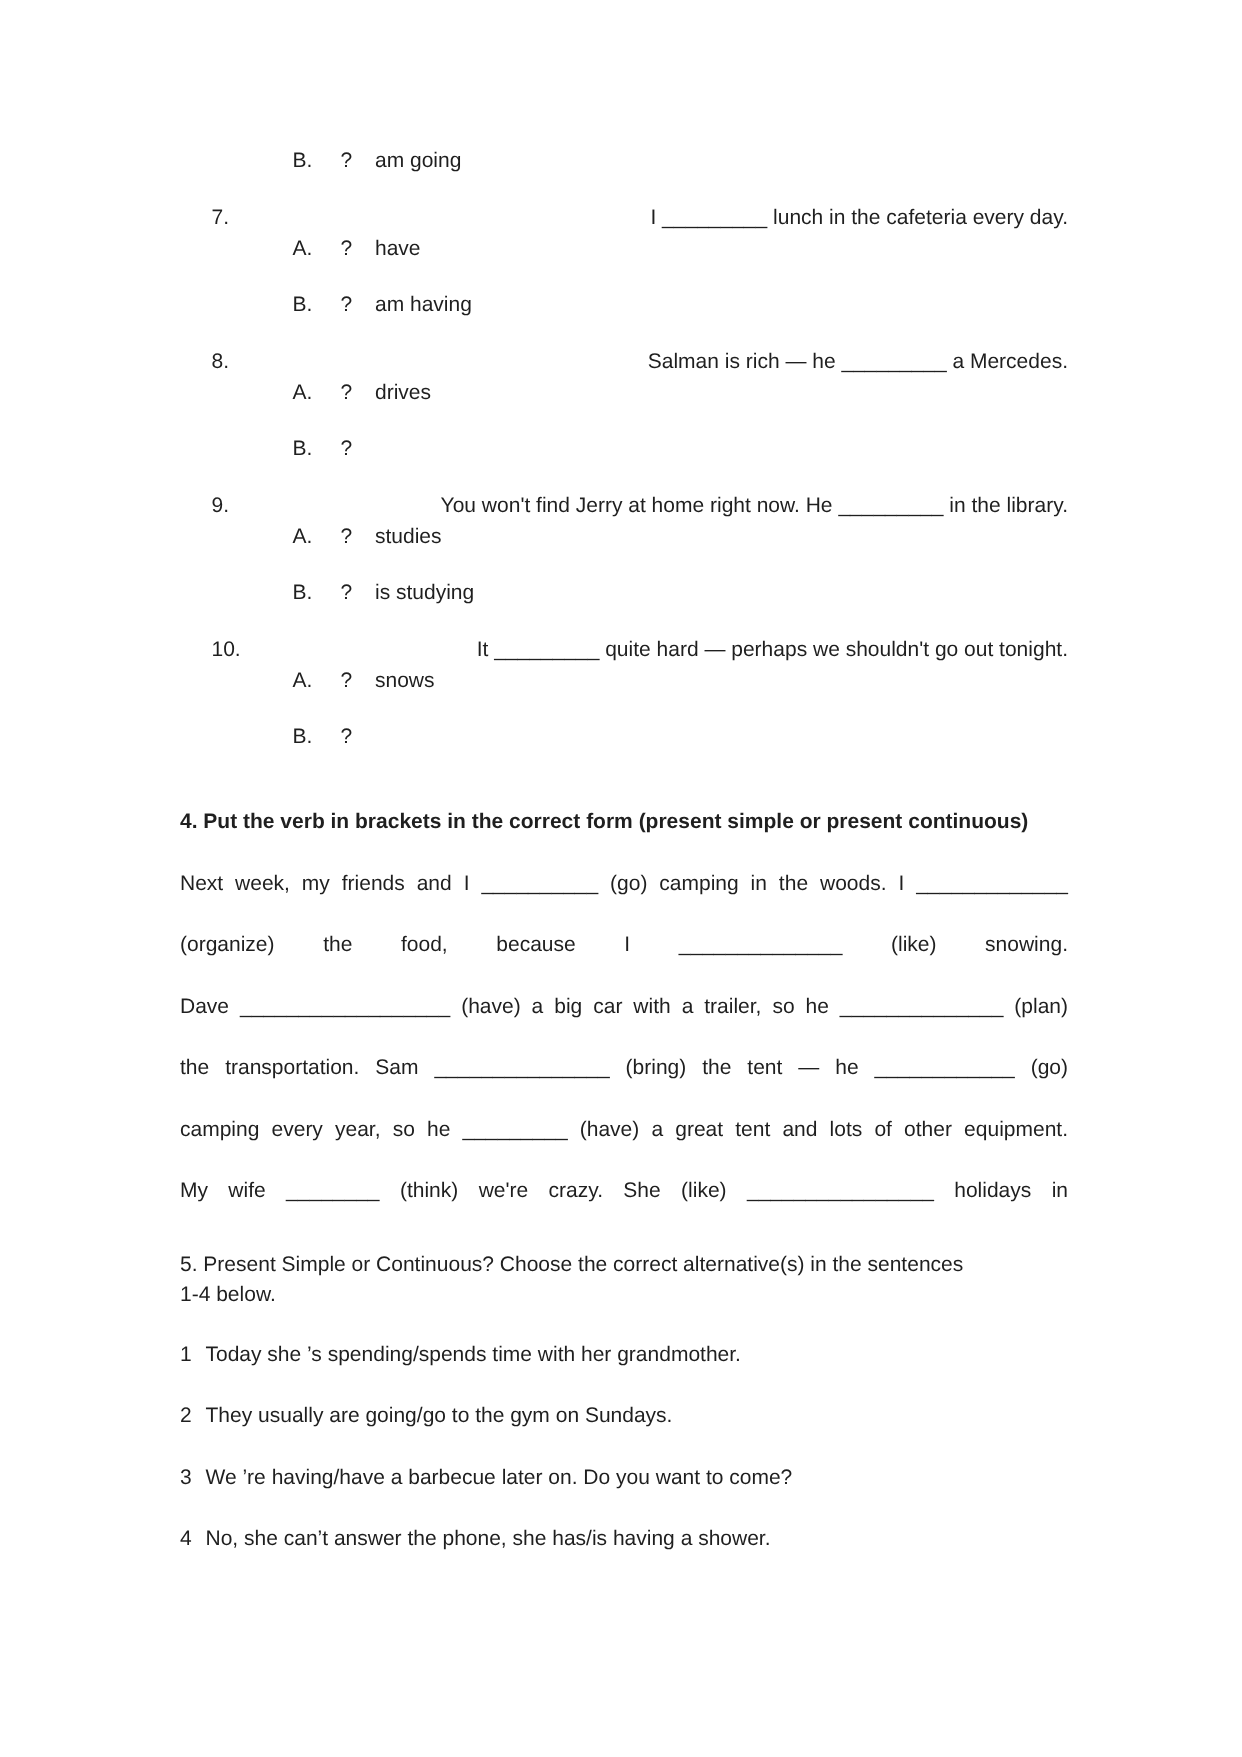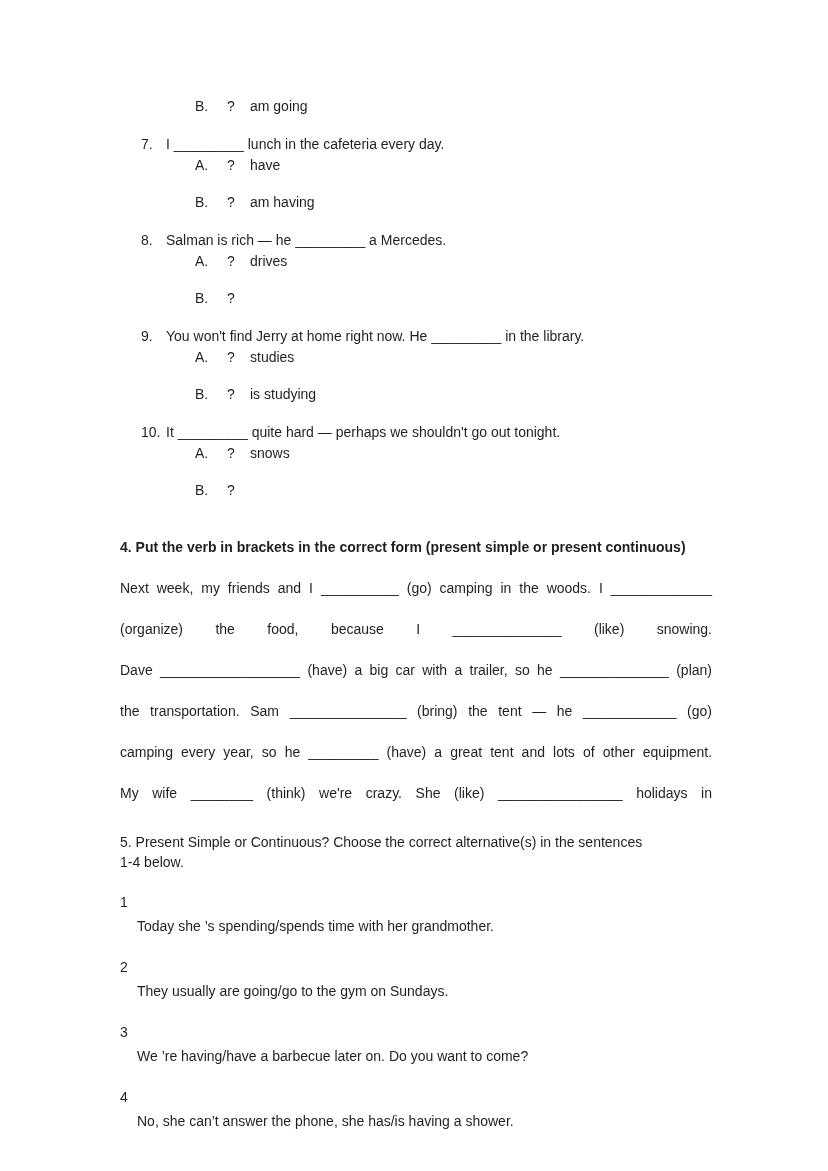--- a/index.html
+++ b/index.html
@@ -18,41 +18,41 @@
     position: absolute;
     left: 120px;
     top: 96px;
     width: 592px;
   }
   .row { line-height: 21px; }
 
   
   .q-row { display: flex; margin-left: 21px; margin-top: 17px; }
   .q-num { width: 25px; flex: none; }
-  .q-text { flex: 1; }
+  .q-text { flex: 1; text-align: right; }
 
   
   .opt { display: flex; margin-left: 75px; }
   .opt-b, .opt-first { margin-top: 16px; }
   .opt-first { margin-top: 0; }
   .opt-b { margin-top: 16px; }
   .opt-letter { width: 32px; flex: none; }
   .opt-marker { width: 23px; flex: none; }
   .opt-text { flex: 1; }
 
   
   .heading { font-weight: bold; line-height: 21px; margin-top: 36px; }
   .p-line { line-height: 21px; margin-top: 20px; }
   .just { text-align: justify; text-align-last: justify; }
 
   
   .heading-5 { font-weight: normal; line-height: 20px; margin-top: 28px; }
   .sentence { display: flex; margin-top: 20px; line-height: 21px; }
   .s-num { width: 17px; flex: none; }
-  .s-text { flex: 1; margin-top: 24px; }
+  .s-text { flex: 1; }
 </style>
 </head>
 <body>
 
 <div class="page">
   <div class="content">
 
     <div class="opt opt-first row">
       <span class="opt-letter">B.</span>
       <span class="opt-marker">?</span>

